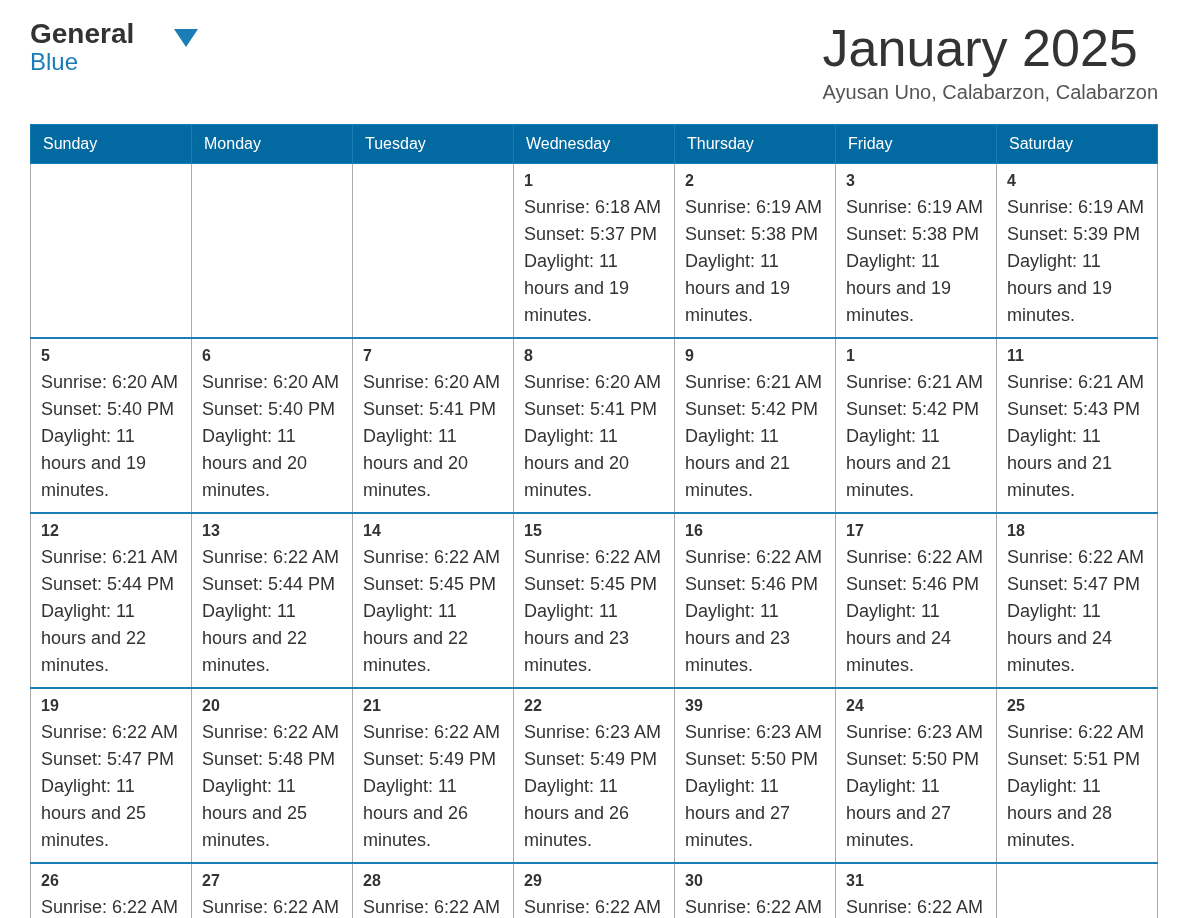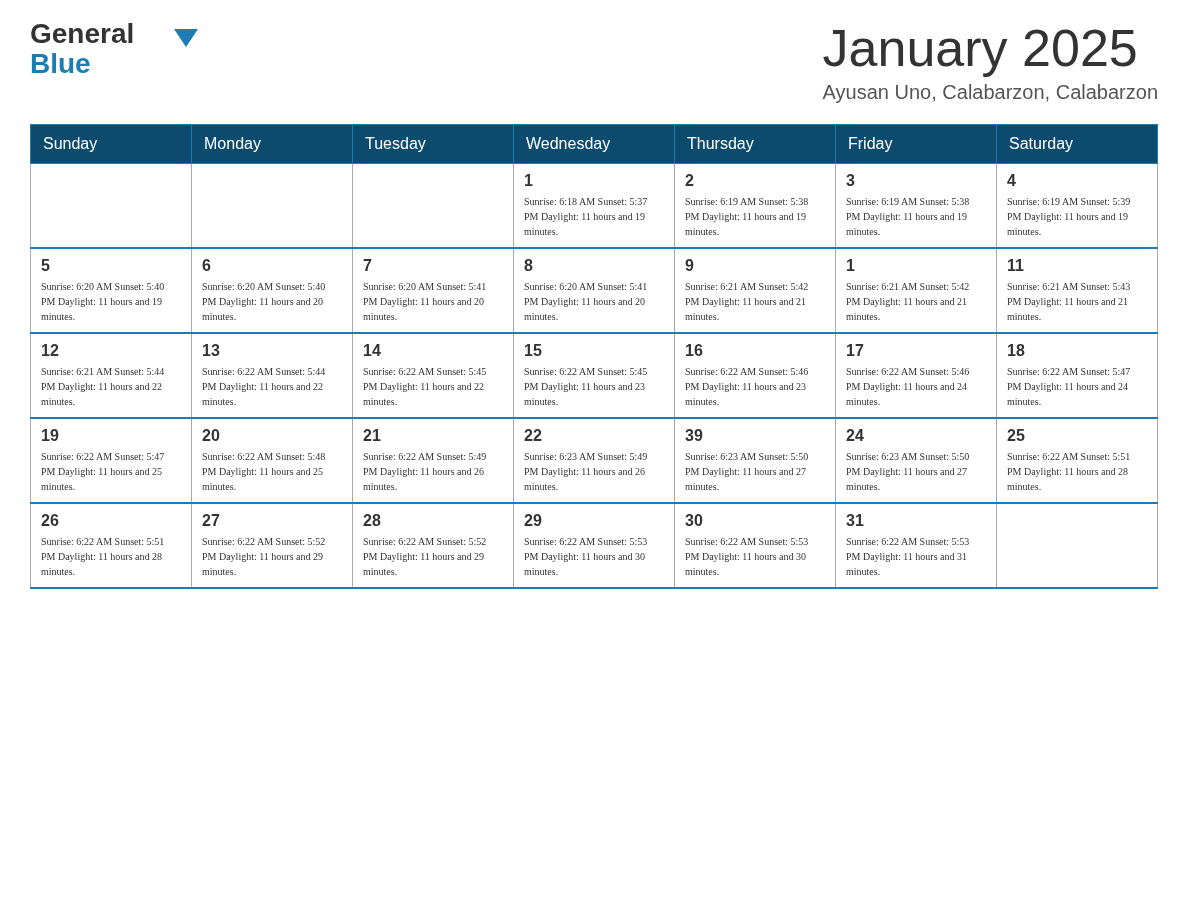--- a/index.html
+++ b/index.html
@@ -36,42 +36,42 @@
       height: 0;
       border-left: 12px solid transparent;
       border-right: 12px solid transparent;
       border-top: 18px solid #1a7db5;
       margin: 0 2px;
       position: relative;
       top: 4px;
     }
     .logo-blue {
       color: #1a7db5;
-      font-size: 28px;
-      font-weight: bold;
+      font-size: 24px;
+      font-weight: normal;
     }
     .title-block {
     }
     .title-block h1 {
       font-size: 52px;
       font-weight: normal;
       color: #333;
       line-height: 1.1;
     }
     .subtitle {
       font-size: 20px;
       color: #555;
       margin-top: 4px;
     }
     .calendar {
       width: 100%;
       border-collapse: collapse;
     }
     .calendar thead tr th {
-      background-color: #0c4a6e;
+      background-color: #0369a1;
       color: #fff;
       padding: 10px 12px;
       text-align: left;
       font-size: 16px;
       font-weight: normal;
       border: 1px solid #1a7db5;
     }
     .calendar tbody tr td {
       border: 1px solid #aaa;
       vertical-align: top;
@@ -81,24 +81,23 @@
       font-size: 13px;
       color: #333;
     }
     .day-num {
       font-size: 16px;
       font-weight: bold;
       display: block;
       margin-bottom: 4px;
     }
     .day-info {
-      font-size: 10px;
+      font-size: 18px;
       color: #333;
       line-height: 1.5;
-      font-family: Liberation Serif, serif;
     }
     .calendar tbody tr td.empty {
       background: #fff;
     }
     .calendar tbody tr {
       border-bottom: 2px solid #1a7db5;
     }
   </style>
 </head>
 <body>

